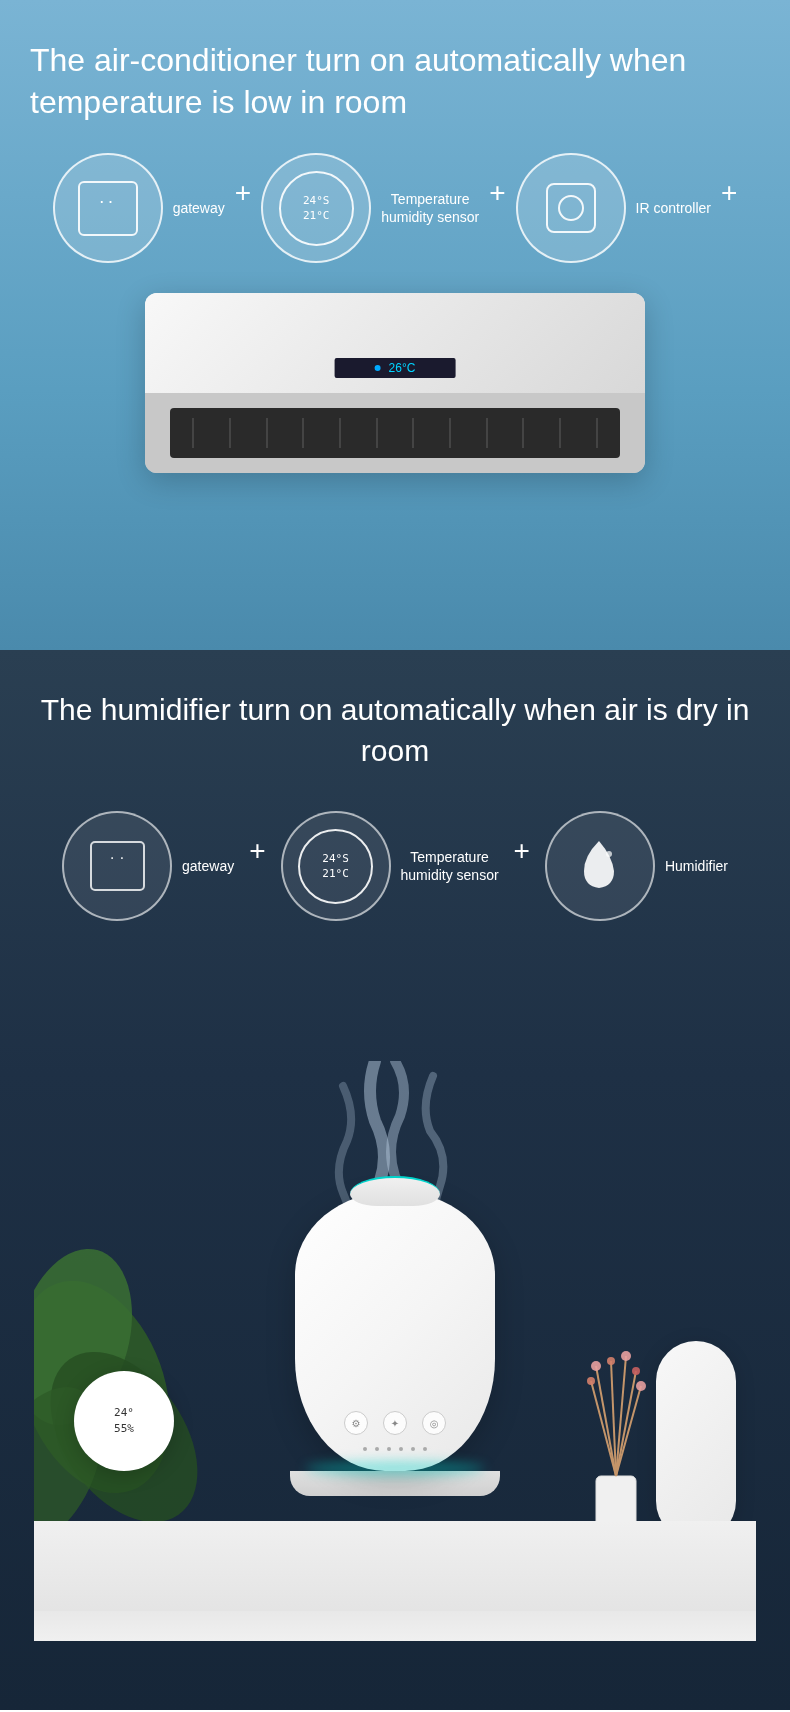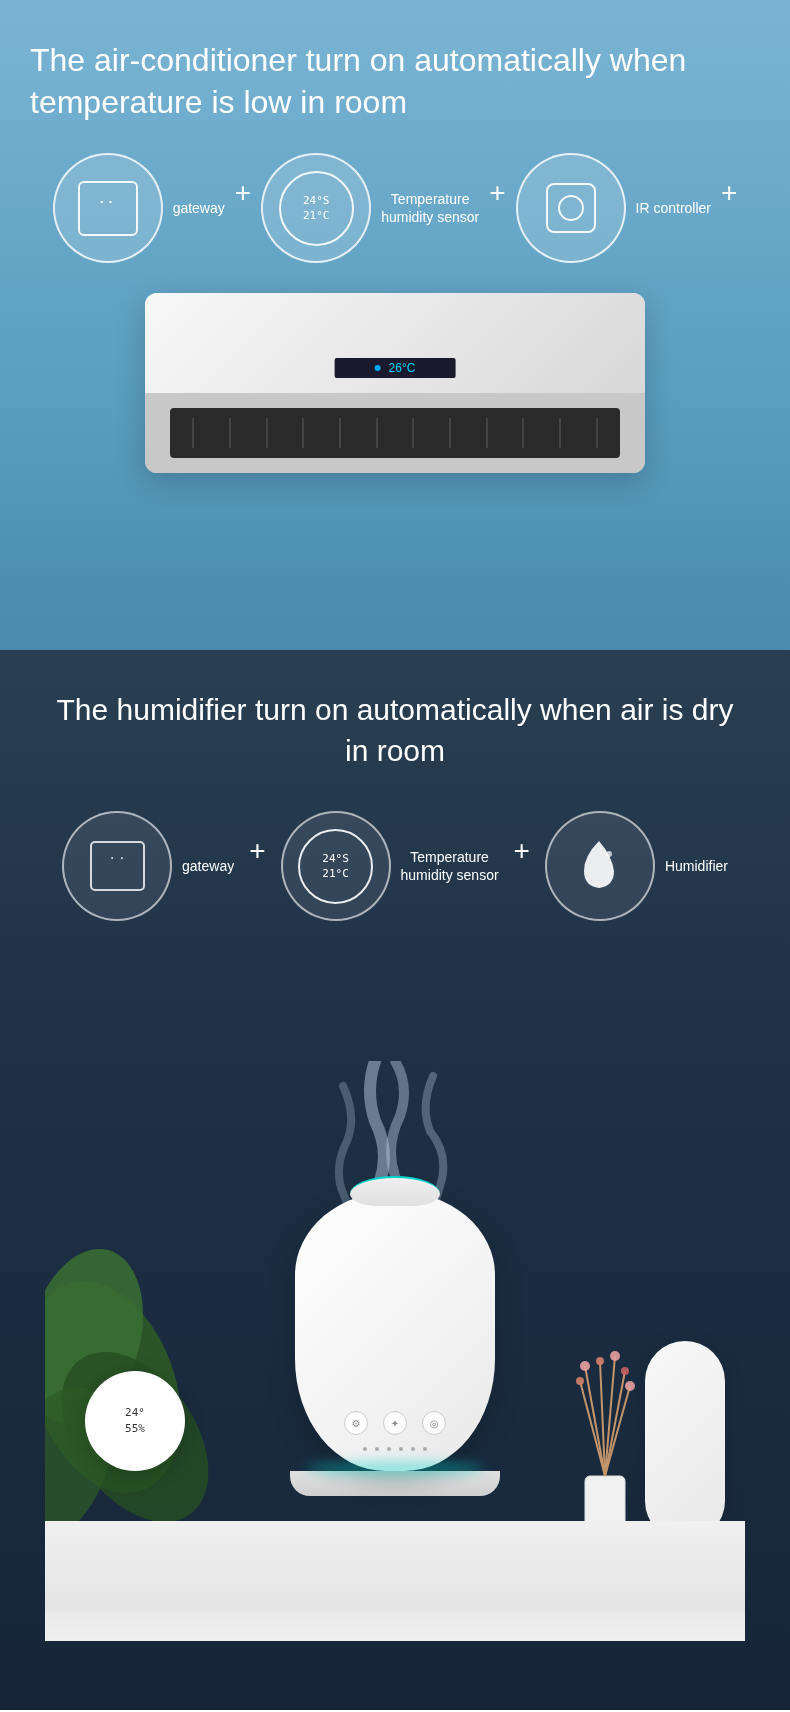--- a/index.html
+++ b/index.html
@@ -184,21 +184,21 @@
     }
     .ac-vent-line {
       width: 2px;
       height: 30px;
       background: #444;
     }
 
     
     .section-humidifier {
       background: linear-gradient(180deg, #2a3f52 0%, #1e3045 40%, #162638 100%);
-      padding: 40px 45px 0;
+      padding: 40px 34px 0;
       position: relative;
       min-height: 1060px;
       overflow: hidden;
     }
 
     .section-title-center {
       color: white;
       font-size: 30px;
       font-weight: 400;
       line-height: 1.35;

